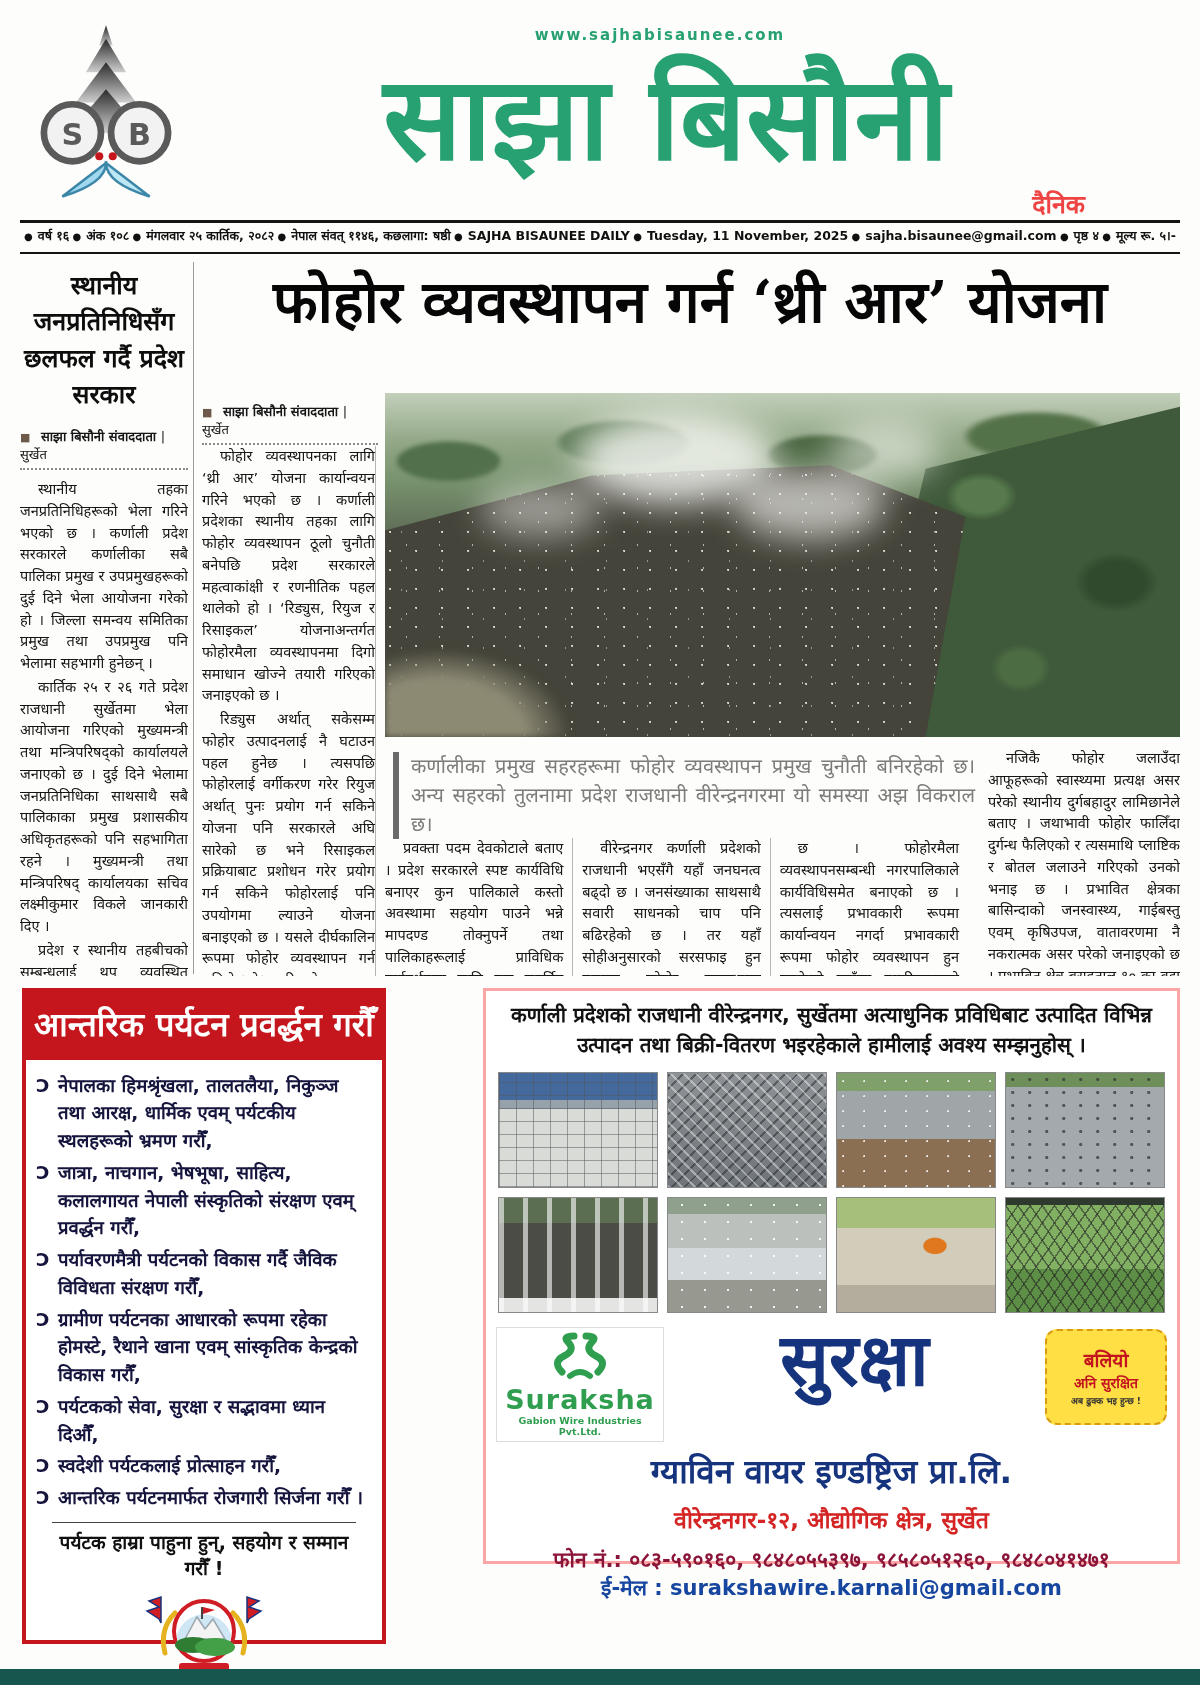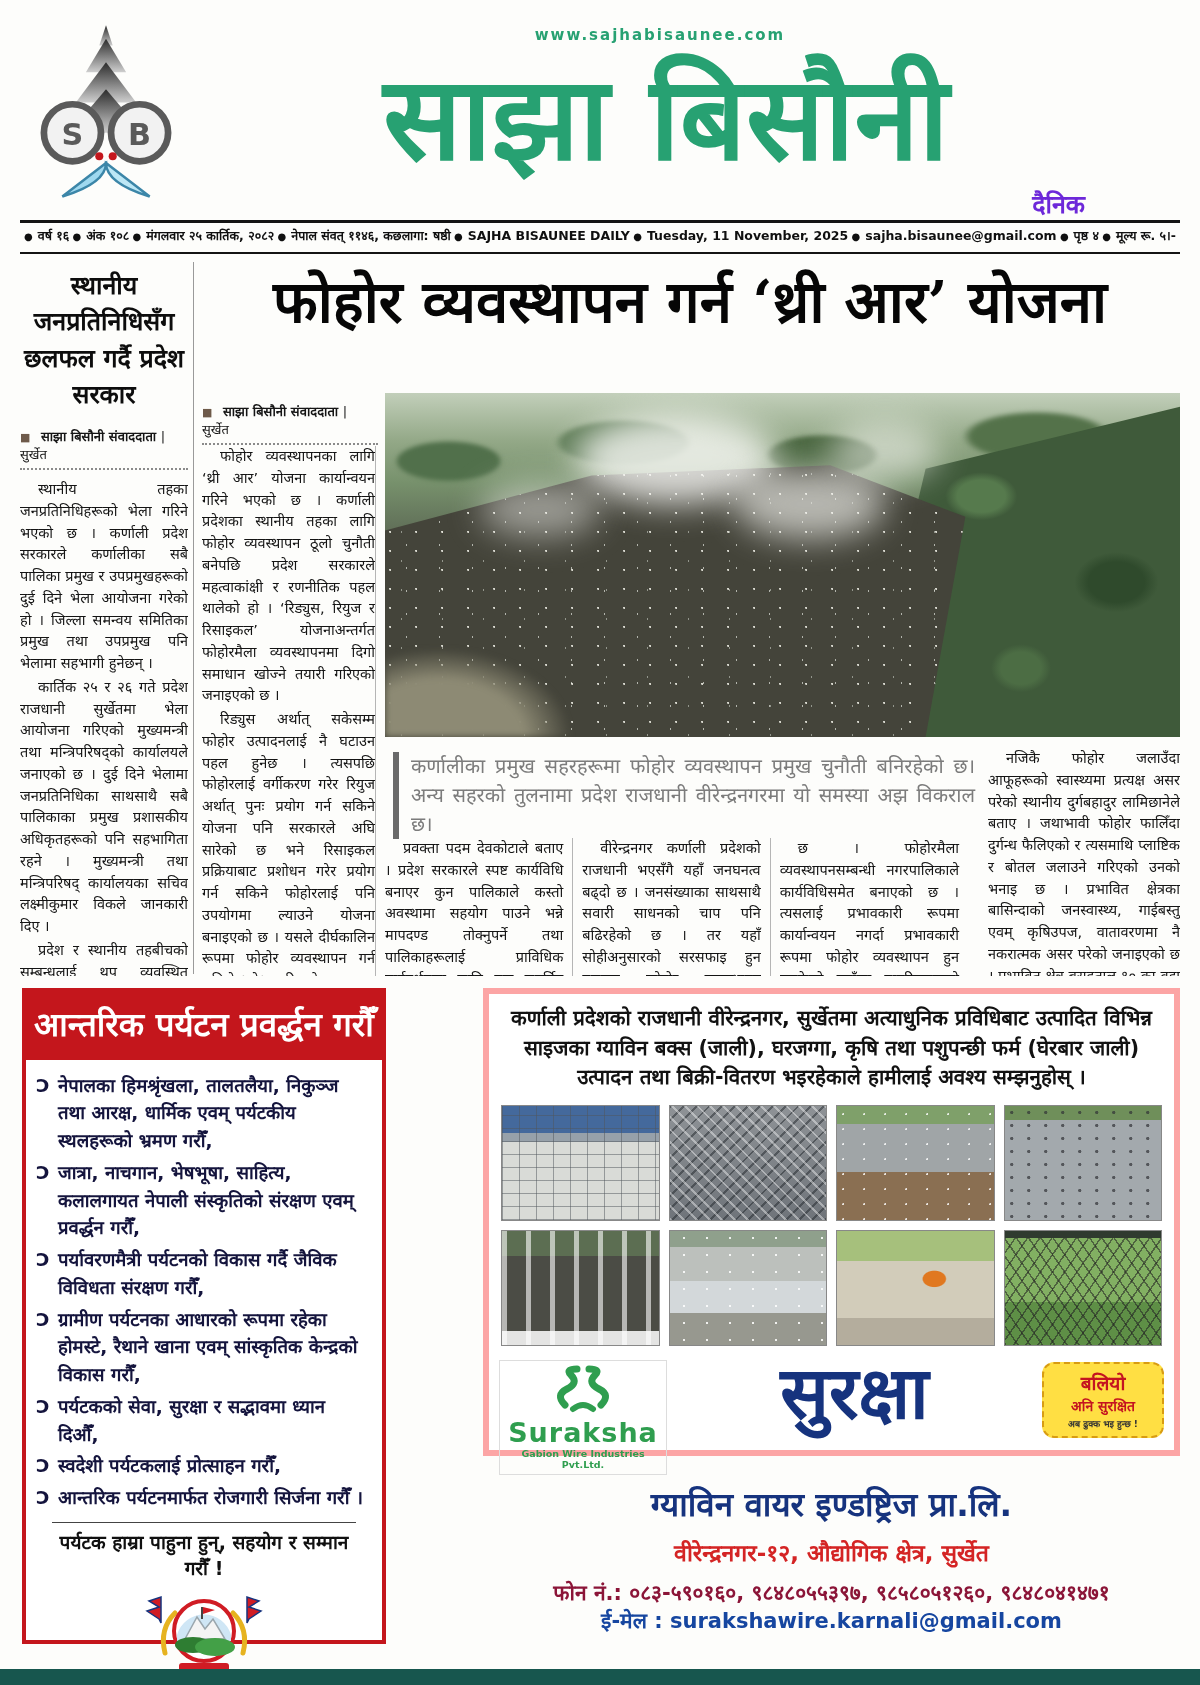--- a/index.html
+++ b/index.html
@@ -7,21 +7,21 @@
         font-family:"DejaVu Sans",sans-serif;color:#111;overflow:hidden;}
   [data-name]{box-sizing:border-box;}
 
   
   .logo{position:absolute;left:22px;top:22px;width:168px;height:188px;}
   .site{position:absolute;left:230px;top:26px;width:860px;text-align:center;
         color:#27a172;font-size:15px;font-weight:bold;letter-spacing:2px;}
   .mast-title{position:absolute;left:210px;top:30px;width:880px;margin:16px;text-align:center;
         color:#27a172;font-size:116px;line-height:1.25;font-weight:800;
         font-family:"DejaVu Serif","DejaVu Sans",serif;white-space:nowrap;}
-  .daily{position:absolute;right:115px;top:186px;font-size:25px;font-weight:bold;color:#6d28d9;}
+  .daily{position:absolute;right:115px;top:186px;font-size:25px;font-weight:bold;color:#ef4444;}
 
   .rule{position:absolute;left:20px;right:20px;background:#141414;}
   .rule1{top:220px;height:3px;}
   .rule2{top:252px;height:2px;}
   .dateline{position:absolute;left:24px;right:24px;top:227px;display:flex;
         justify-content:space-between;align-items:center;font-size:12.5px;font-weight:bold;color:#101010;white-space:nowrap;}
   .dli i{font-style:normal;margin-right:5px;font-size:10px;}
 
   
   .leftcol{position:absolute;left:20px;top:262px;width:168px;height:714px;overflow:hidden;}
@@ -84,21 +84,21 @@
   .t-list{list-style:none;margin:12px 10px 0 10px;padding:0;}
   .t-list li{display:flex;font-size:18.5px;font-weight:600;color:#14143d;line-height:1.5;margin-bottom:4px;text-align:left;}
   .t-list .blt{flex:none;width:22px;color:#14143d;font-weight:800;}
   .t-slogan{margin:10px 26px 0 26px;border-top:1.5px solid #444;padding-top:6px;
         text-align:center;font-size:19px;font-weight:800;color:#101010;}
   .t-emblem{display:block;margin:8px auto 0 auto;}
   .t-gov{text-align:center;font-size:29px;font-weight:800;color:#a21caf;margin-top:2px;}
   .t-board{text-align:center;font-size:49px;font-weight:800;color:#0a0a0a;margin-top:4px;letter-spacing:1px;}
 
   
-  .ad-suraksha{position:absolute;left:483px;top:988px;width:697px;height:468px;border:6px solid #fca5a5;background:#fff;}
+  .ad-suraksha{position:absolute;left:483px;top:988px;width:697px;height:576px;border:3px solid #fca5a5;background:#fff;}
   .s-intro{margin:10px 12px 0 12px;text-align:center;font-size:20.5px;font-weight:800;color:#121212;line-height:1.45;}
   .s-grid{display:grid;grid-template-columns:repeat(4,1fr);gap:9px;margin:12px 12px 0 12px;}
   .thumb{height:116px;border:1px solid #888;}
   .p1{background-image:repeating-linear-gradient(0deg,rgba(80,86,92,.5) 0 1px,transparent 1px 13px),
        repeating-linear-gradient(90deg,rgba(80,86,92,.5) 0 1px,transparent 1px 17px),
        linear-gradient(180deg,#44699c 0 24%,#97a1aa 24% 32%,#d9dbd7 32% 100%);}
   .p2{background-image:repeating-linear-gradient(45deg,rgba(255,255,255,.4) 0 2px,transparent 2px 9px),
        repeating-linear-gradient(-45deg,rgba(35,40,45,.5) 0 2px,transparent 2px 9px),
        linear-gradient(#8e9296,#6f747a);}
   .p3{background-image:radial-gradient(2px 2px at 30% 55%,rgba(255,255,255,.8) 50%,transparent 60%),
@@ -116,21 +116,21 @@
        repeating-linear-gradient(55deg,rgba(35,35,35,.55) 0 1.5px,transparent 1.5px 10px),
        repeating-linear-gradient(-55deg,rgba(35,35,35,.55) 0 1.5px,transparent 1.5px 10px),
        linear-gradient(180deg,#82b062 0 62%,#5e8f46 62% 100%);}
   .s-brandrow{display:flex;align-items:flex-start;margin:14px 10px 0 10px;}
   .s-logobox{flex:none;width:168px;text-align:center;border:1px solid #ddd;padding:4px 2px;}
   .s-logoname{color:#2f9e4f;font-size:27px;font-weight:800;letter-spacing:1px;}
   .s-logosub{color:#2f9e4f;font-size:9.5px;font-weight:bold;}
   .s-brand{flex:1;text-align:center;font-size:72px;line-height:1.1;font-weight:800;color:#16337e;
         font-family:Liberation Mono, monospace;}
   .s-badge{flex:none;width:122px;background:#ffdf43;border:2px dashed #d89c12;border-radius:12px;
-        text-align:center;padding:6px 4px;margin-top:2px;}
+        text-align:center;padding:16px 4px;margin-top:2px;}
   .s-badge .b1{color:#c41420;font-size:19px;font-weight:800;}
   .s-badge .b2{color:#c41420;font-size:14px;font-weight:800;}
   .s-badge .b3{color:#333;font-size:9px;font-weight:bold;margin-top:2px;}
   .s-company{text-align:center;font-size:33px;font-weight:800;color:#16337e;margin-top:6px;}
   .s-address{text-align:center;font-size:23px;font-weight:800;color:#d42424;margin-top:10px;}
   .s-phone{text-align:center;font-size:21px;font-weight:800;color:#8b1538;margin-top:10px;}
   .s-email{text-align:center;font-size:21px;font-weight:800;color:#1646a0;margin-top:0;}
 
   .bottombar{position:absolute;left:0;right:0;top:1669px;height:16px;background:#17564e;}
 </style>
@@ -293,21 +293,20 @@
       <polygon points="58,18 70,21 58,25" fill="#d01c24"></polygon>
       <rect x="34" y="74" width="50" height="12" rx="3" fill="#d01c24"></rect>
     </svg>
     <div class="t-gov" data-name="government-name">नेपाल सरकार</div>
     <div class="t-board" data-name="advertisement-board-name">विज्ञापन बोर्ड</div>
   </section>
 
   <section class="ad-suraksha" data-name="suraksha-gabion-ad">
     <div class="s-intro" data-name="suraksha-ad-intro">
       <div>कर्णाली प्रदेशको राजधानी वीरेन्द्रनगर, सुर्खेतमा अत्याधुनिक प्रविधिबाट उत्पादित विभिन्न</div>
-      <div>साइजका ग्याविन बक्स (जाली), घरजग्गा, कृषि तथा पशुपन्छी फर्म (घेरबार जाली)</div>
       <div>उत्पादन तथा बिक्री-वितरण भइरहेकाले हामीलाई अवश्य सम्झनुहोस् ।</div>
     </div>
     <div class="s-grid" data-name="suraksha-photo-grid">
       <div class="thumb p1" data-name="ad-photo-gabion-stack"></div>
       <div class="thumb p2" data-name="ad-photo-wire-mesh"></div>
       <div class="thumb p3" data-name="ad-photo-river-embankment"></div>
       <div class="thumb p4" data-name="ad-photo-stone-wall"></div>
       <div class="thumb p5" data-name="ad-photo-check-dam"></div>
       <div class="thumb p6" data-name="ad-photo-river-bank"></div>
       <div class="thumb p7" data-name="ad-photo-road-construction"></div>

